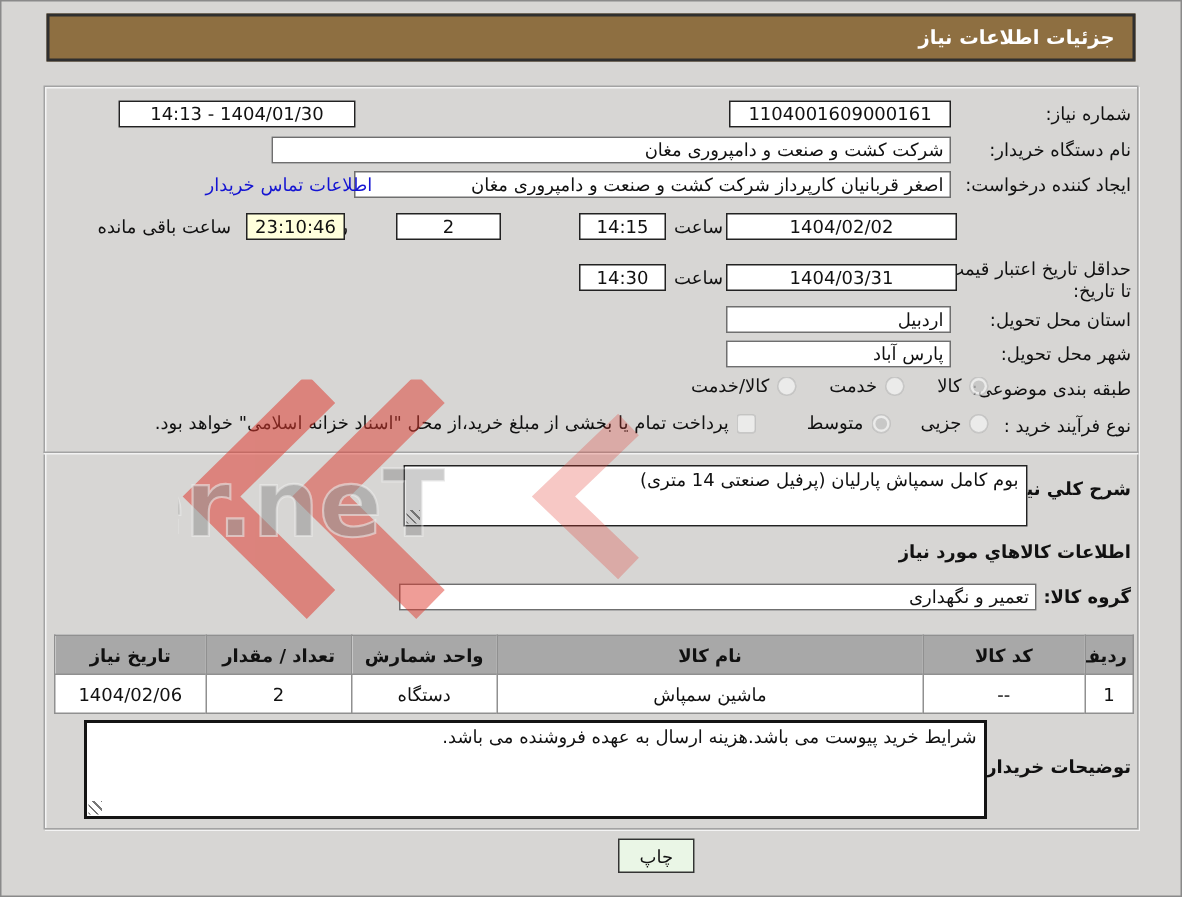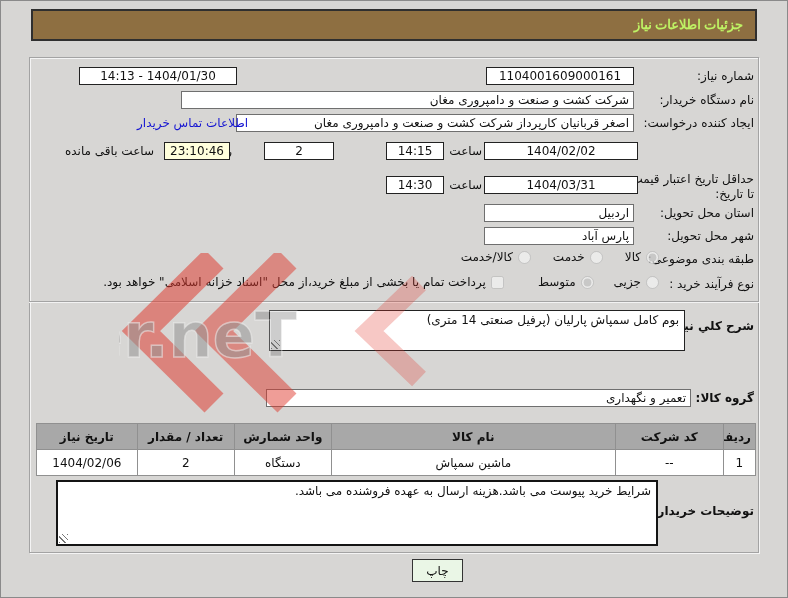--- a/index.html
+++ b/index.html
@@ -5,22 +5,22 @@
   html,body{margin:0;padding:0;background:#bfbfbf;}
   .page{
     position:relative;width:788px;height:598px;margin:0 auto;
     background:#d7d6d4;border:1px solid #8a8a8a;box-sizing:border-box;
     font-family:"DejaVu Sans","Liberation Sans",sans-serif;font-size:12px;color:#111;
     direction:rtl;overflow:hidden;
   }
   .titlebar{
     position:absolute;left:30px;right:30px;top:8px;height:32px;
     background:#8e6f41;border:2px solid #2f2f2f;box-sizing:border-box;
-    color:#bef264;font-weight:bold;font-size:13px;
-    display:flex;align-items:center;padding:0 12px;font-family:Liberation Serif, serif;
+    color:#ffffff;font-weight:bold;font-size:13px;
+    display:flex;align-items:center;padding:0 12px;
   }
   .groupbox{
     position:absolute;left:28px;right:28px;top:56px;height:496px;
     border:1px solid #a3a3a3;box-shadow:1px 1px 0 #f4f4f4 inset,1px 1px 0 #f4f4f4;
     box-sizing:border-box;background:transparent;
   }
   .divider{position:absolute;left:28px;right:28px;height:0;border-top:1px solid #a3a3a3;border-bottom:1px solid #f2f2f2;}
   .lbl{position:absolute;right:33px;white-space:nowrap;line-height:15px;text-align:right;}
   .lbl.wrap{white-space:normal;}
   .lbl.bold{font-weight:bold;}
@@ -125,36 +125,37 @@
     <label class="opt" style="margin-right:14px">
       <input type="checkbox" disabled="" style="">
       <span>پرداخت تمام یا بخشی از مبلغ خرید،از محل "اسناد خزانه اسلامی" خواهد بود.</span>
     </label>
   </div>
 
   <span class="lbl bold" style="top:318px">شرح کلي نیاز:</span>
   <textarea class="box" style="left: 268px; top: 309px; width: 416px; height: 41px; border: 1px solid rgb(34, 34, 34);" readonly="">بوم کامل سمپاش پارلیان (پرفیل صنعتی 14 متری)</textarea>
   <div class="grip" style="left:270px;top:339px"></div>
 
+  <span class="lbl bold" style="top:360px">اطلاعات کالاهاي مورد نیاز</span>
   <span class="lbl bold" style="top:390px">گروه کالا:</span>
   <input class="fld" style="left: 265px; top: 388px; width: 425px;" readonly="" value="تعمیر و نگهداری">
 
   <table class="goods">
     <colgroup>
       <col style="width:4.5%">
         <col style="width:15%">
         <col style="width:39.5%">
       <col style="width:13.5%">
         <col style="width:13.5%">
         <col style="width:14%">
     </colgroup>
     <thead>
       <tr>
         <th>ردیف</th>
-        <th>کد شرکت</th>
+        <th>کد کالا</th>
         <th>نام کالا</th>
         <th>واحد شمارش</th>
         <th>تعداد / مقدار</th>
         <th>تاریخ نیاز</th>
       </tr>
     </thead>
     <tbody>
       <tr>
         <td>1</td>
         <td>--</td>

